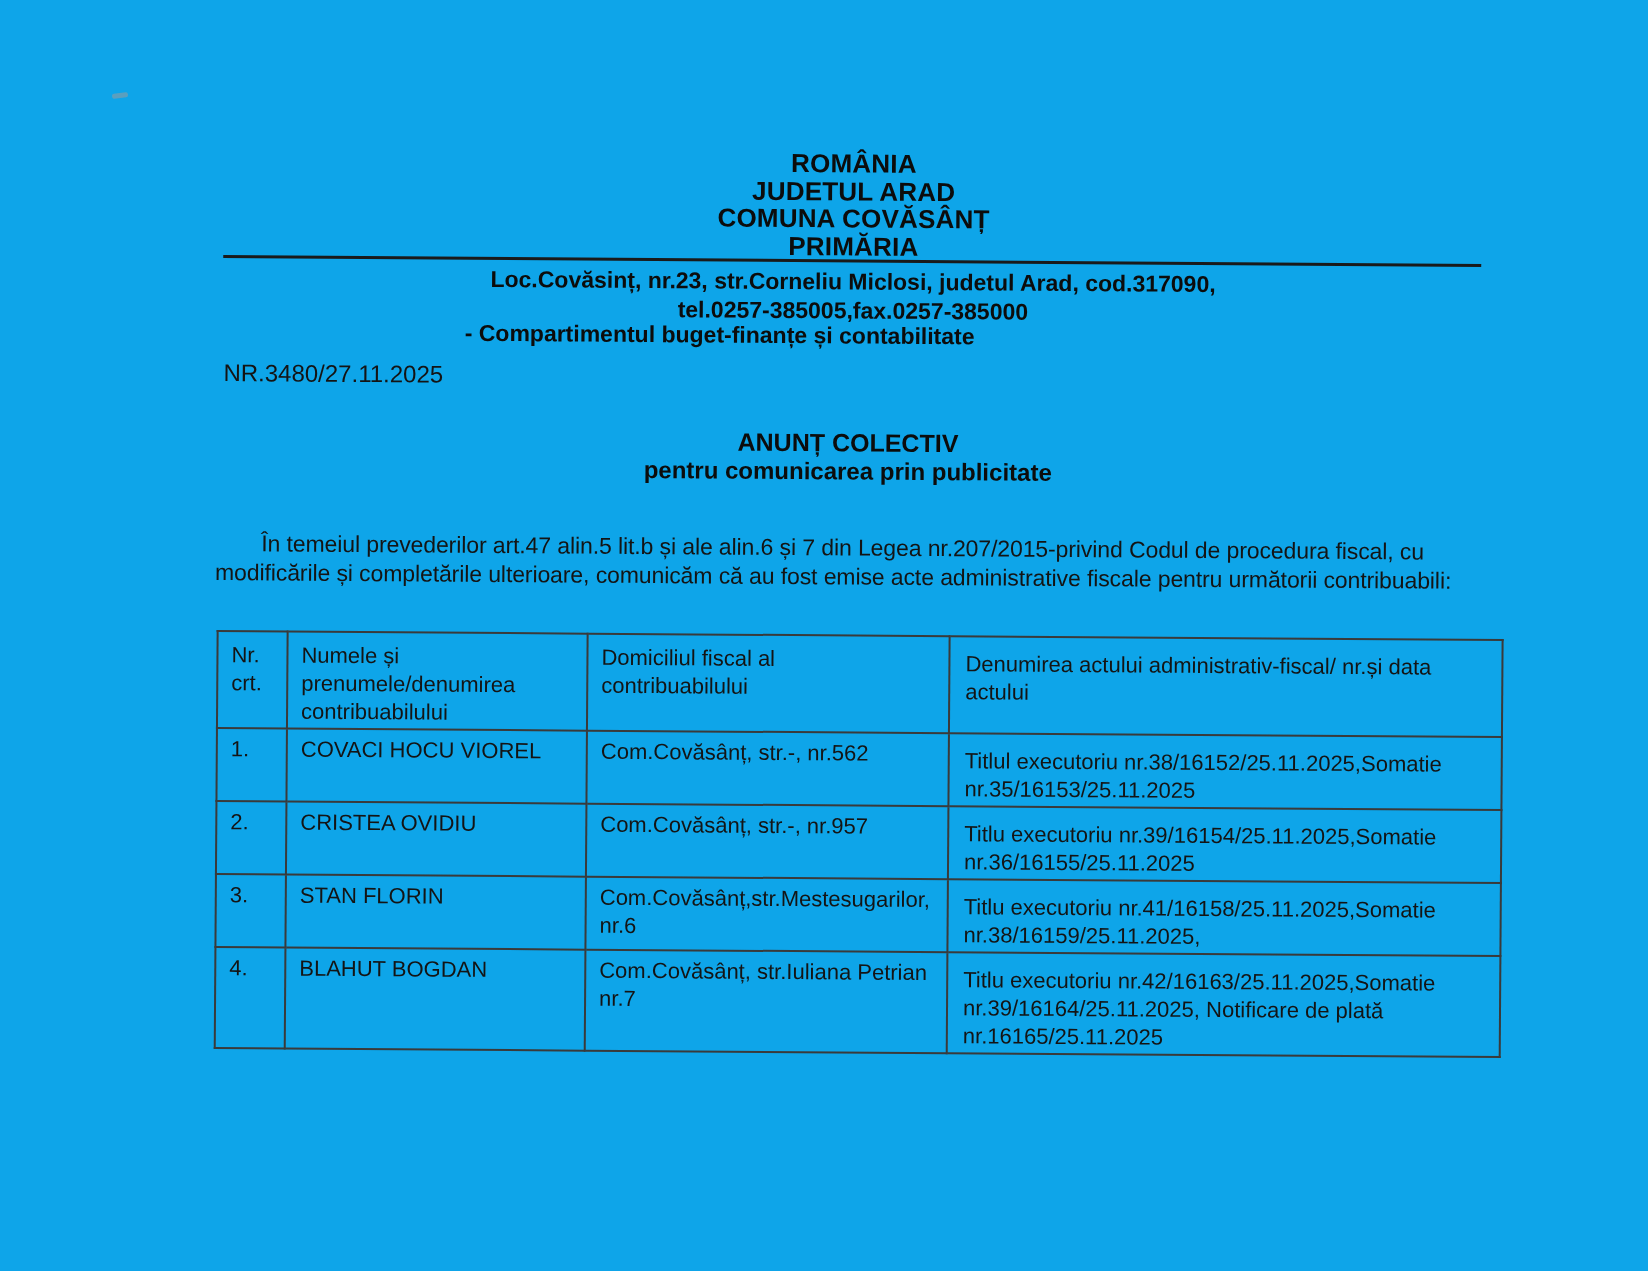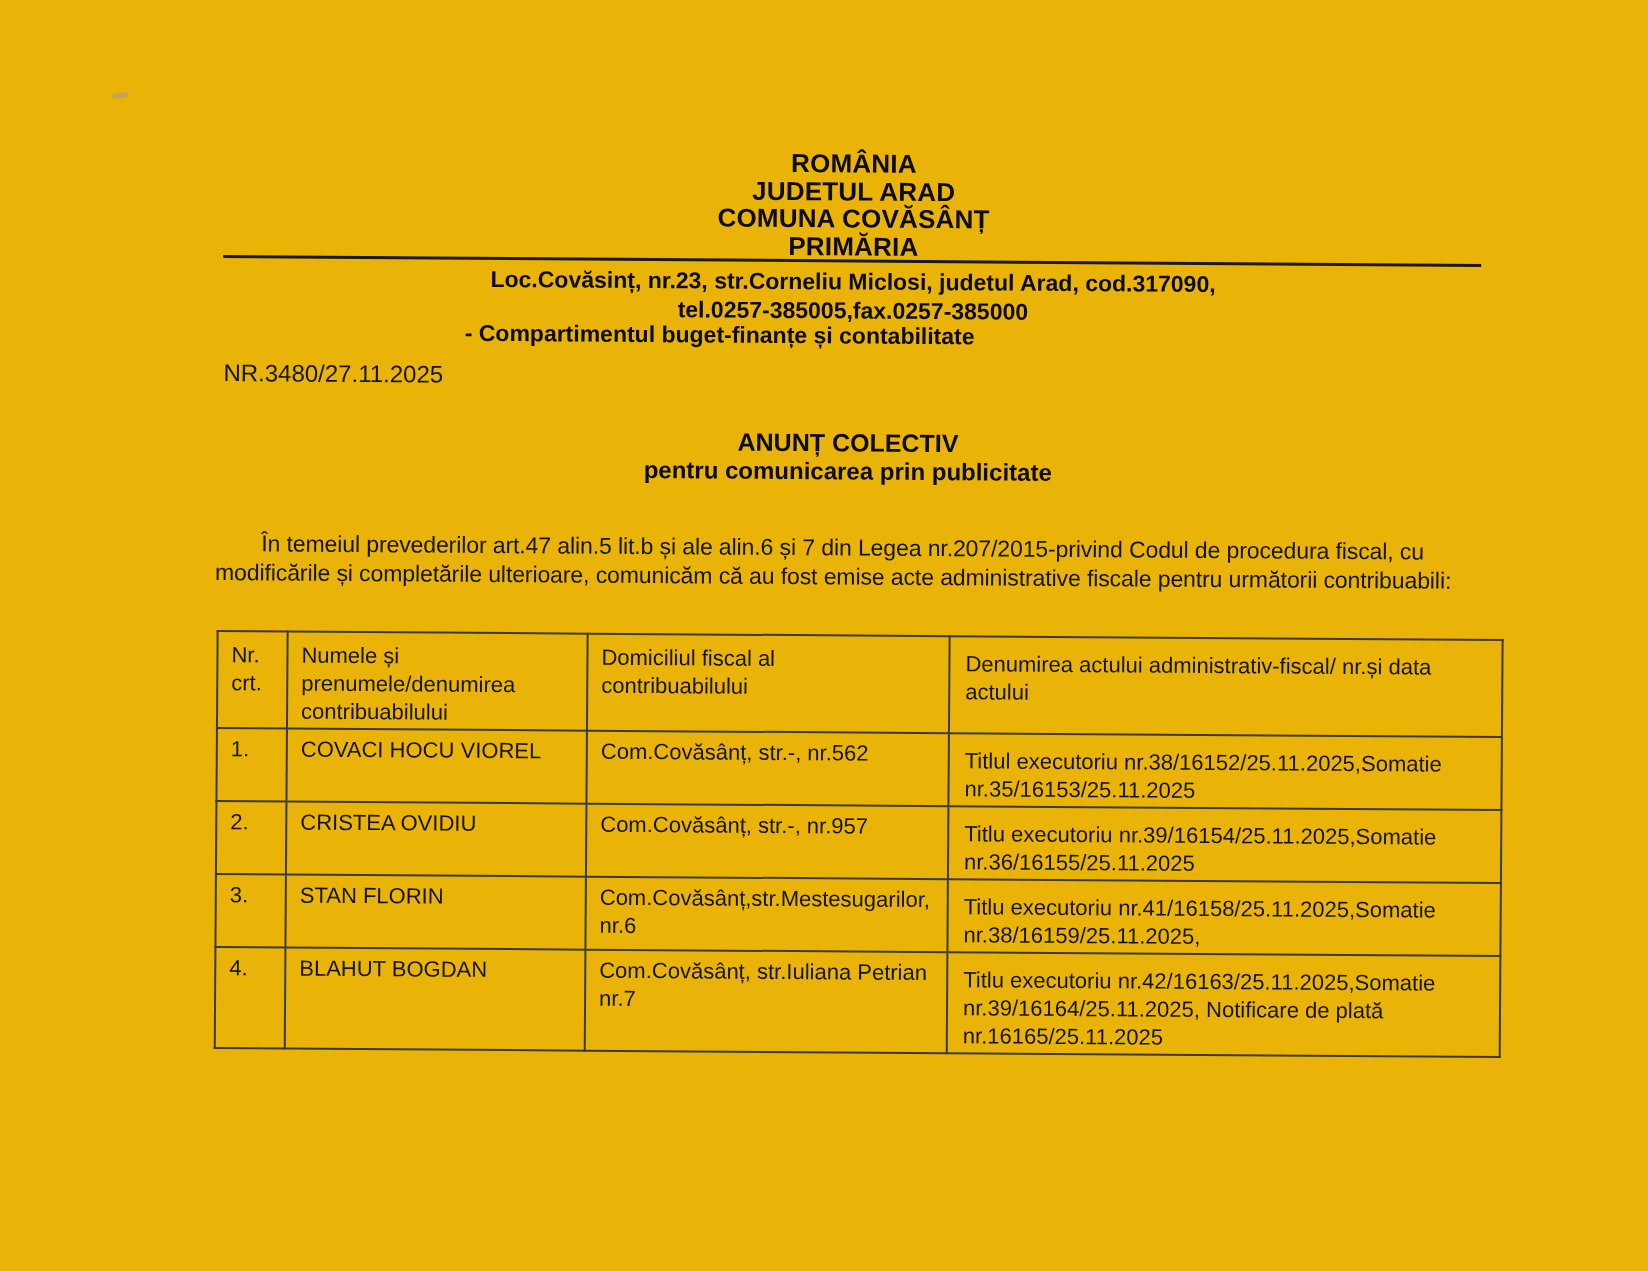--- a/index.html
+++ b/index.html
@@ -6,21 +6,21 @@
     margin: 0;
     padding: 0;
     background: #ffffff;
     font-family: "Liberation Sans", "DejaVu Sans", sans-serif;
     color: #111111;
   }
   #page {
     position: relative;
     width: 1648px;
     height: 1271px;
-    background: #eab308;
+    background: #0ea5e9;
     overflow: hidden;
   }
   .tilt {
     position: absolute;
     inset: 0;
     transform: rotate(0.4deg);
     transform-origin: 210px 150px;
   }
   .scan-speck {
     position: absolute;

